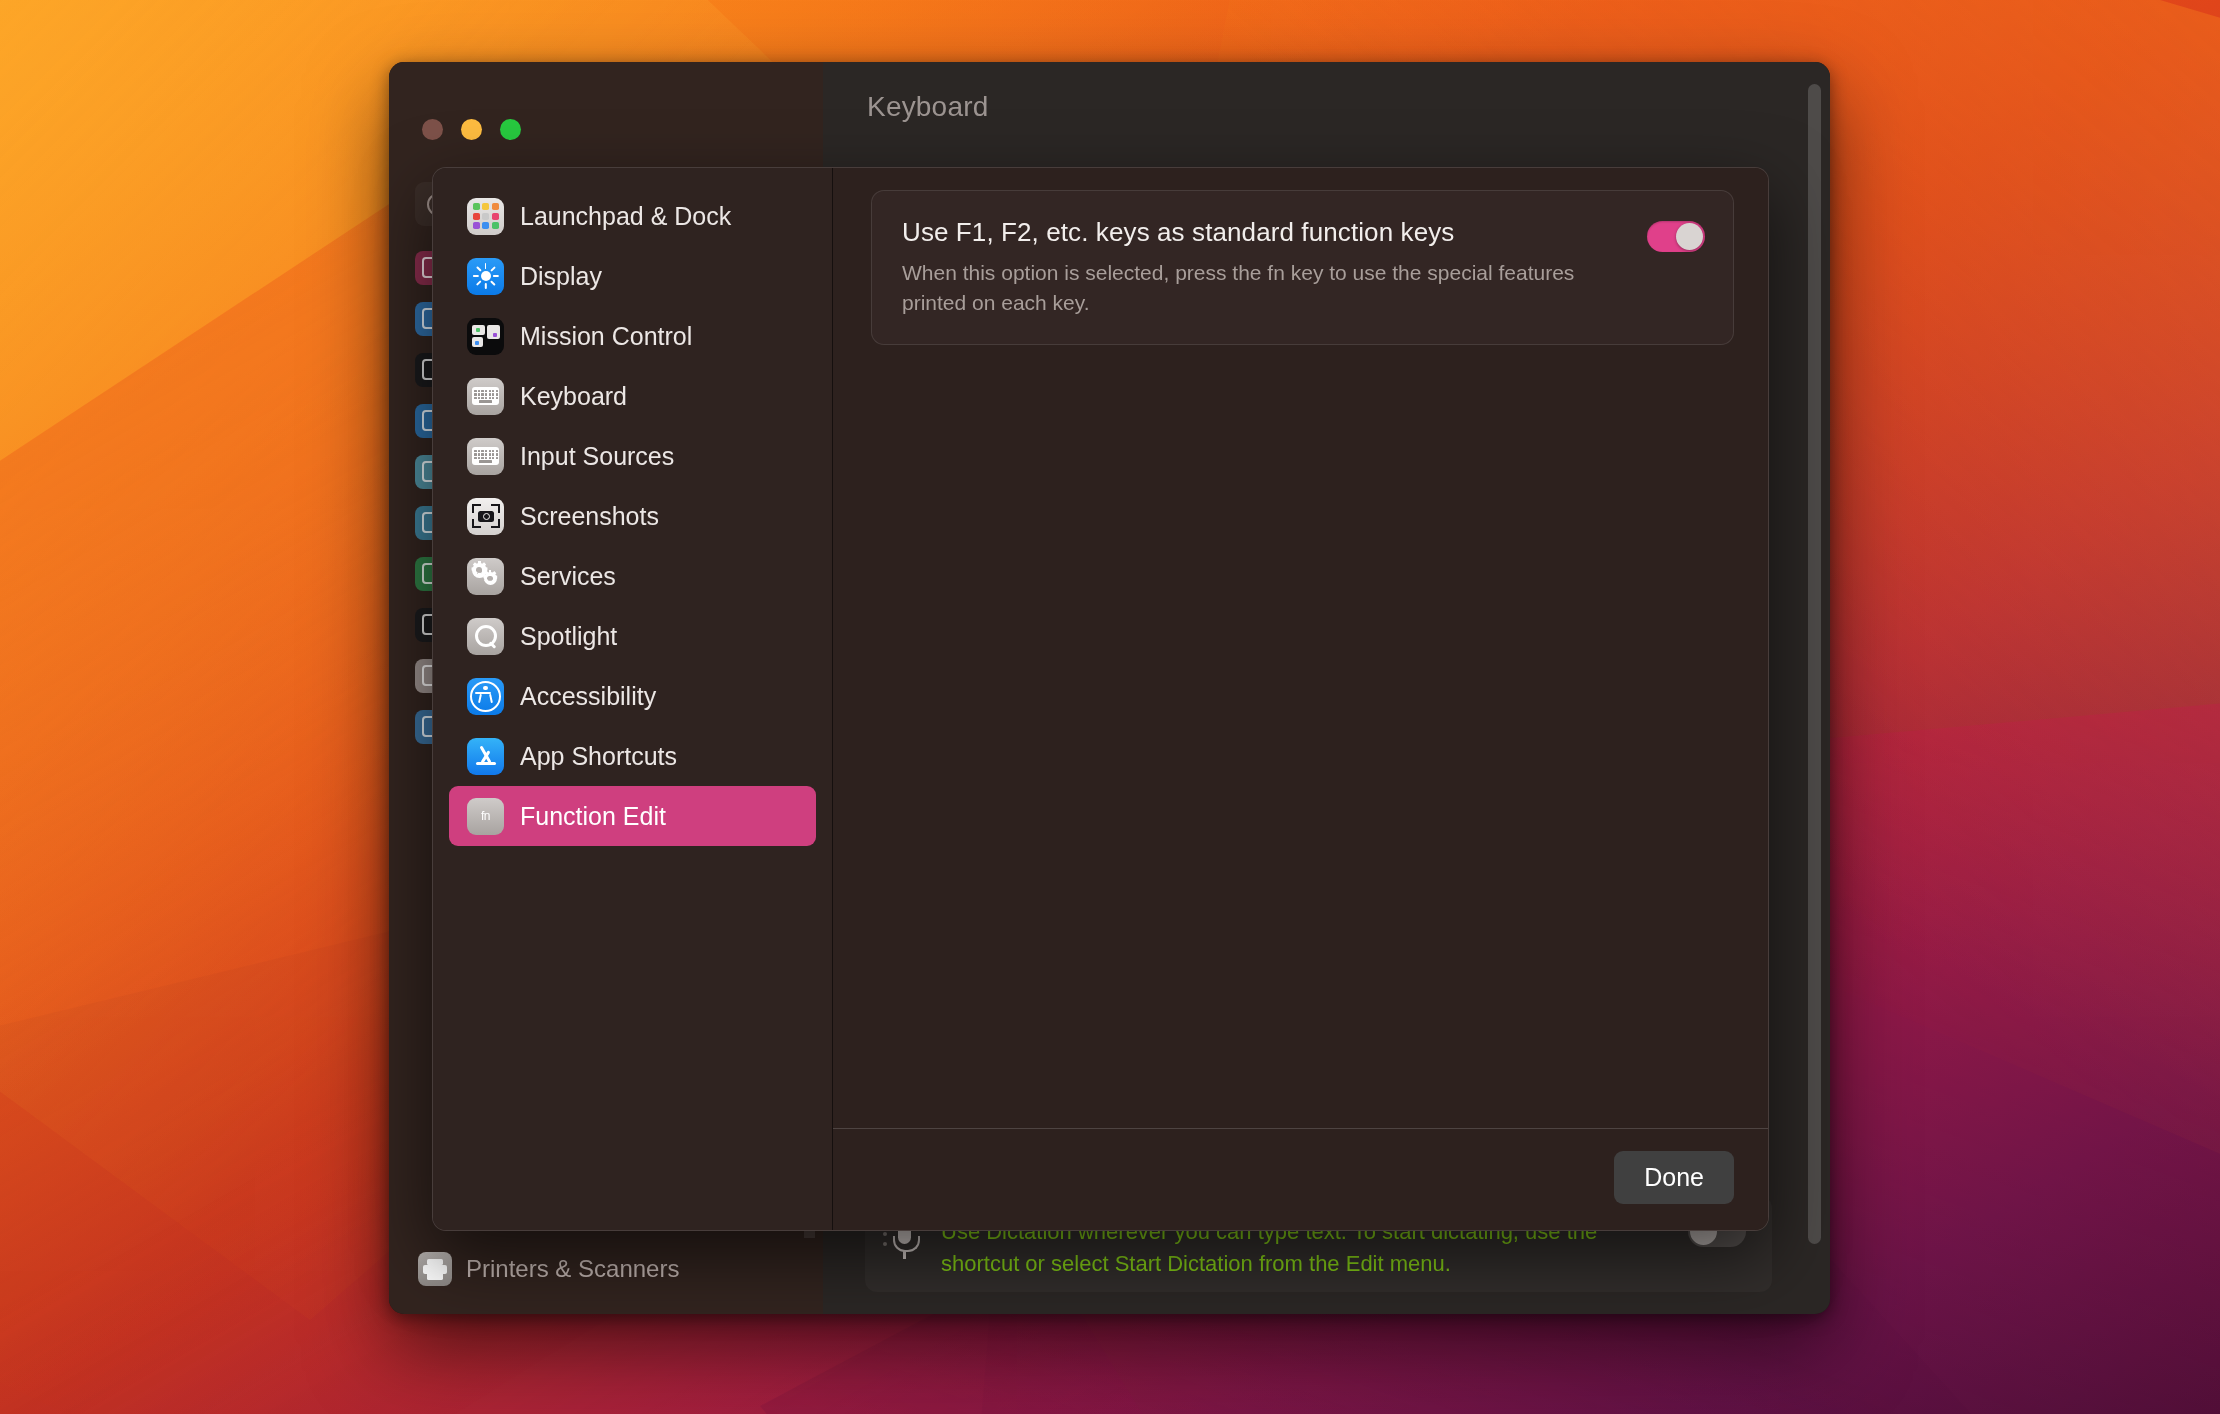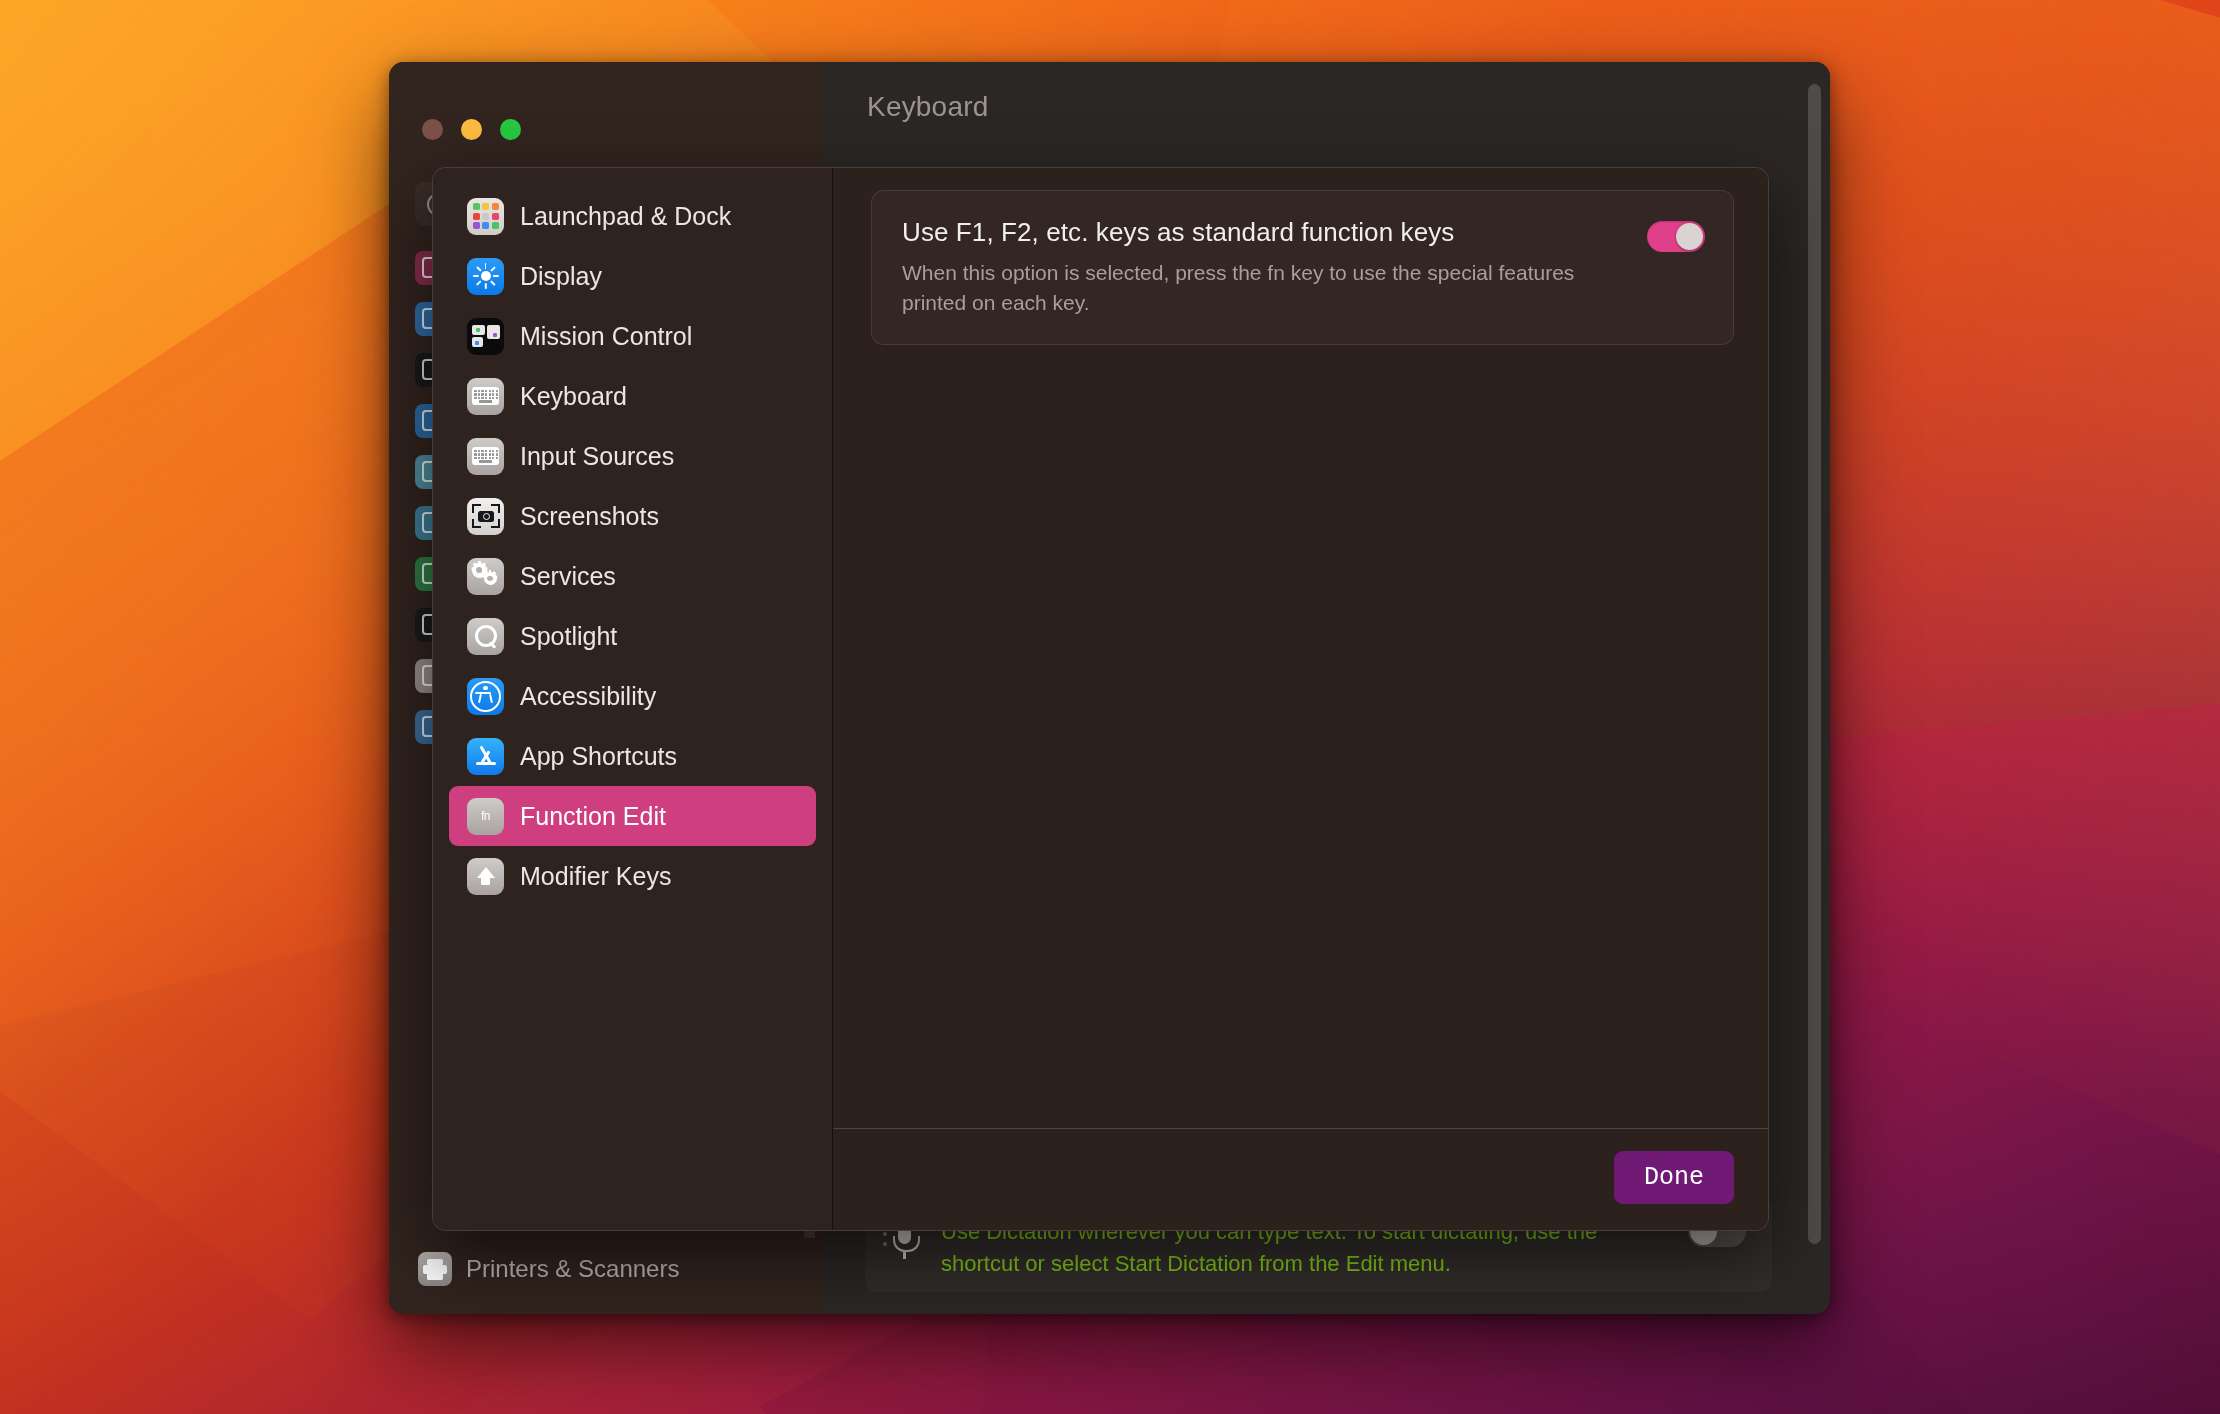--- a/index.html
+++ b/index.html
@@ -387,28 +387,28 @@
     position: absolute; right: 2px; top: 2px;
     width: 27px; height: 27px; border-radius: 50%;
     background: #d9d4d2; box-shadow: 0 1px 3px rgba(0,0,0,0.35);
   }
   #sheet-footer {
     border-top: 1px solid rgba(255,255,255,0.16);
     padding: 22px 34px 26px 34px;
     display: flex; justify-content: flex-end;
   }
   #done-button {
-    background: #701a75;
+    background: #404040;
     color: #ffffff;
     font-size: 25px;
     border: none;
     border-radius: 9px;
     padding: 12px 30px;
     cursor: default;
-    font-family: Liberation Mono, monospace;
+    font-family: Liberation Sans, sans-serif;
   }
 </style>
 </head>
 <body>
 
 <div id="desktop">
   <div class="wave w1"></div>
   <div class="wave w2"></div>
   <div class="wave w3"></div>
   <div class="wave w4"></div>
@@ -713,29 +713,20 @@
           </div>
         </div>
         <div class="label">App Shortcuts</div>
       </div>
       <div class="sheet-row selected">
         <div class="sico ico-fn">
           <span class="fn-text">fn</span>
         </div>
         <div class="label">Function Edit</div>
       </div>
-      <div class="sheet-row">
-        <div class="sico ico-modifier">
-          <div class="shift">
-            <div class="shift-up"></div>
-            <div class="shift-stem"></div>
-          </div>
-        </div>
-        <div class="label">Modifier Keys</div>
-      </div>
     </div>
 
   <div id="sheet-content">
     <div id="sheet-main">
       <div id="fn-card">
         <div id="fn-card-text">
           <div id="fn-title">Use F1, F2, etc. keys as standard function keys</div>
           <div id="fn-desc">When this option is selected, press the fn key to use the special features printed on each key.</div>
         </div>
         <div id="fn-toggle">

